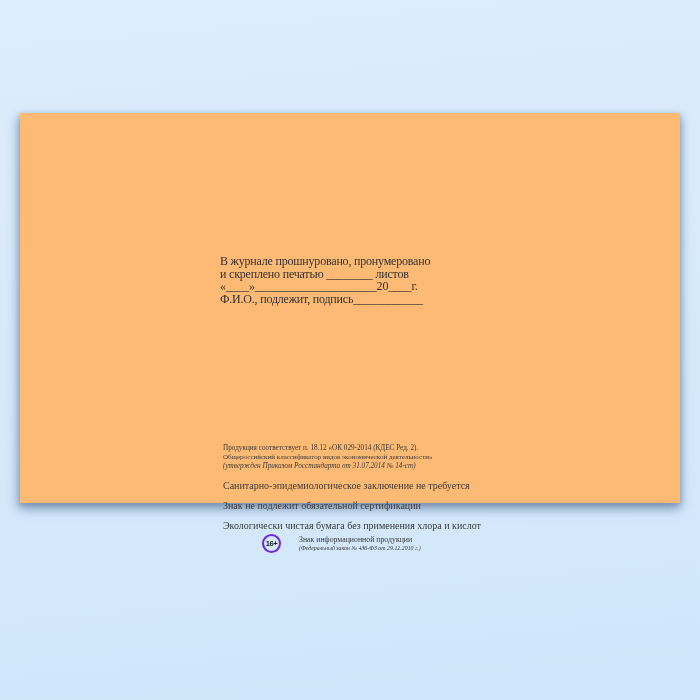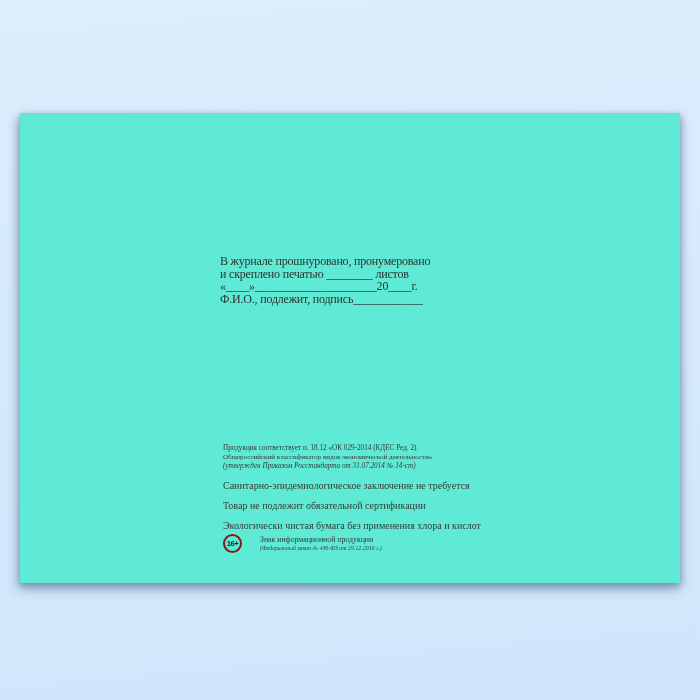--- a/index.html
+++ b/index.html
@@ -2,22 +2,22 @@
 <html><head>
 <meta charset="utf-8">
 <style>
   html,body{margin:0;padding:0;}
   body{
     width:700px;height:700px;overflow:hidden;position:relative;
     background:linear-gradient(175deg,#dcedfc 0%,#d7eafc 45%,#cfe6fa 100%);
     font-family:"Liberation Serif","DejaVu Serif",serif;
   }
   .page{
-    position:absolute;left:20px;top:113px;width:660px;height:470px;
-    background:#5eead4;
+    position:absolute;left:20px;top:113px;width:660px;height:390px;
+    background:#fdba74;
     box-shadow:0 6px 10px rgba(100,126,160,.55),
                0 2px 4px rgba(100,126,160,.35),
                -4px 4px 9px rgba(108,134,166,.30),
                3px 2px 7px rgba(118,142,172,.22);
   }
   
   .stamp{
     position:absolute;left:200px;top:142px;width:226px;
     color:#313131;font-size:12px;line-height:12.6px;letter-spacing:-0.2px;
     white-space:nowrap;
@@ -28,25 +28,26 @@
   .info{
     position:absolute;left:203px;top:331px;color:#3a3a3a;white-space:nowrap;
   }
   .compliance{font-size:7.2px;line-height:9.2px;}
   .compliance .c2{font-size:7px;}
   .compliance .c3{font-style:italic;}
   .statement{margin-top:11.5px;font-size:10px;line-height:8.6px;}
   .statement.first{margin-top:10px;}
   .badge-row{margin-top:4px;display:flex;align-items:center;}
   .badge{
-    width:15px;height:15px;border:2px solid #7f1d1d;border-radius:50%;
+    width:15px;height:15px;border:2px solid #6d28d9;border-radius:50%;
     display:flex;align-items:center;justify-content:center;
     font-family:"Liberation Sans","DejaVu Sans",sans-serif;
     font-weight:bold;font-size:7.6px;letter-spacing:-0.4px;color:#1c1c1c;
     flex:0 0 auto;
+    margin-left:39px;
   }
   .badge-text{margin-left:18px;}
   .sign-title{font-size:7.8px;line-height:8.5px;}
   .sign-law{font-size:5.9px;line-height:7px;font-style:italic;margin-top:1px;}
 </style>
 </head>
 <body>
 
 <div class="page">
 
@@ -58,21 +59,21 @@
   </div>
 
   <div class="info">
     <div class="compliance">
       <div class="c1">Продукция соответствует п. 18.12 «ОК 029-2014 (КДЕС Ред. 2).</div>
       <div class="c2">Общероссийский классификатор видов экономической деятельности»</div>
       <div class="c3">(утвержден Приказом Росстандарта от 31.07.2014 № 14-ст)</div>
     </div>
 
     <div class="statement first">Санитарно-эпидемиологическое заключение не требуется</div>
-    <div class="statement">Товар не подлежит обязательной сертификации</div>
+    <div class="statement">Знак не подлежит обязательной сертификации</div>
     <div class="statement">Экологически чистая бумага без применения хлора и кислот</div>
 
     <div class="badge-row">
       <div class="badge">16+</div>
       <div class="badge-text">
         <div class="sign-title">Знак информационной продукции</div>
         <div class="sign-law">(Федеральный закон № 436-ФЗ от 29.12.2010 г.)</div>
       </div>
     </div>
   </div>

